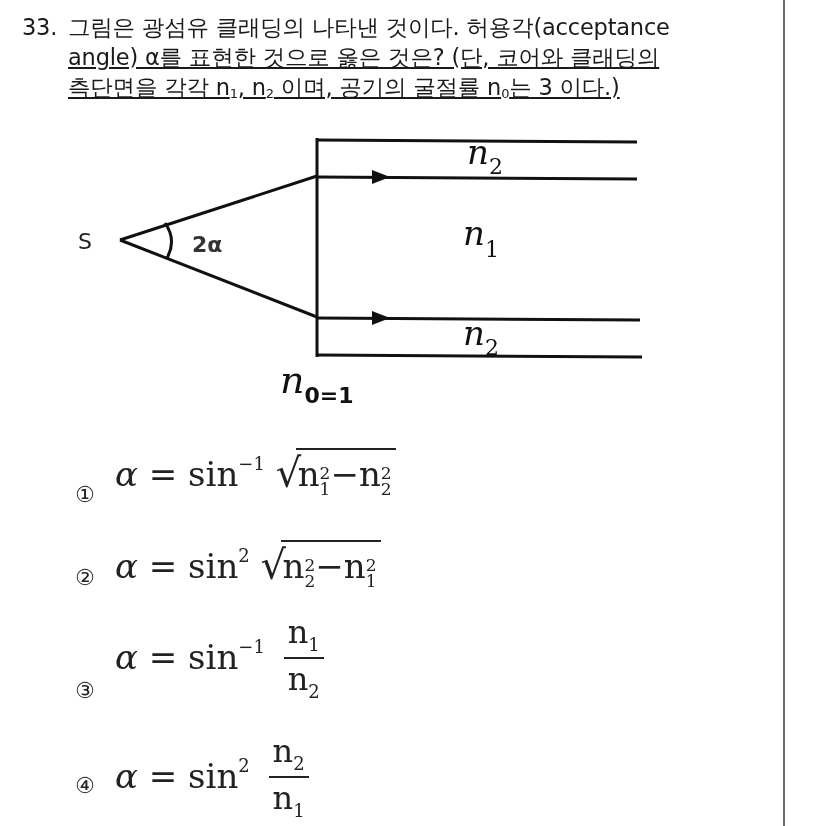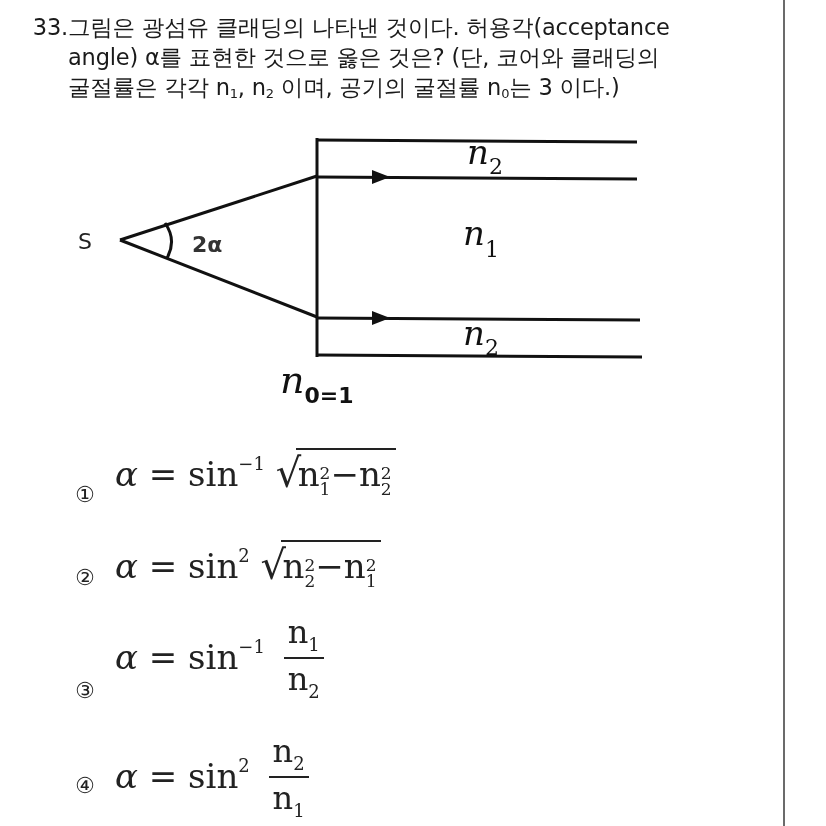--- a/index.html
+++ b/index.html
@@ -1,21 +1,21 @@
 <!DOCTYPE html>
 <html><head>
 <meta charset="utf-8">
 <style>
   html, body { margin:0; padding:0; background:#ffffff; }
   body { width:826px; height:826px; position:relative; overflow:hidden; font-family:"DejaVu Sans","Liberation Sans",sans-serif; color:#111; }
   .page-border { position:absolute; left:783px; top:0; width:2px; height:826px; background:#6b6b6b; }
   .question { position:absolute; left:22px; top:12px; width:750px; font-size:22.5px; line-height:30px; letter-spacing:-0.2px; color:#1a1a1a; }
-  .question .num { display:inline-block; width:46px;text-align:right; }
+  .question .num { display:inline-block; width:46px; }
   .question .line { white-space:nowrap; }
-  .question .indent { padding-left:46px; }
+  .question .indent { padding-left:46px;text-decoration:underline; }
   .sub { font-size:13px; vertical-align:-3px; }
   .diagram { position:absolute; left:0; top:0; width:826px; height:430px; }
   .choice { position:absolute; left:75px; font-family:"DejaVu Serif","Liberation Serif",serif; color:#222; }
   .choice .mark { position:absolute; font-family:"DejaVu Sans",sans-serif; font-size:22px; }
   .eq { position:absolute; font-size:34px; white-space:nowrap; }
   .eq .alpha { font-style:italic; }
   .sup { font-size:18px; position:relative; top:-16px; }
   .sqrt { display:inline-block; position:relative; padding-left:22px; }
   .sqrt .rad { position:absolute; left:0; top:-4px; font-size:40px; }
   .sqrt .bar { position:absolute; left:20px; right:-4px; top:-6px; border-top:2px solid #222; }
@@ -26,21 +26,21 @@
   .msup2 { display:inline-flex; flex-direction:column; font-size:17px; line-height:16px; position:relative; top:4px; vertical-align:middle; }
 </style>
 </head>
 <body>
 
 <div class="page-border"></div>
 
 <div class="question">
   <div class="line"><span class="num">33.</span><span>그림은 광섬유 클래딩의 나타낸 것이다. 허용각(acceptance</span></div>
   <div class="line indent">angle) α를 표현한 것으로 옳은 것은? (단, 코어와 클래딩의</div>
-  <div class="line indent"><span>굴절률은 각각 n</span><span class="sub">1</span><span>, n</span><span class="sub">2</span><span> 이며, 공기의 굴절률 n</span><span class="sub">0</span><span>는 3 이다.)</span></div>
+  <div class="line indent"><span>측단면을 각각 n</span><span class="sub">1</span><span>, n</span><span class="sub">2</span><span> 이며, 공기의 굴절률 n</span><span class="sub">0</span><span>는 3 이다.)</span></div>
 </div>
 
 <svg class="diagram" viewBox="0 0 826 430" width="826" height="430">
   <g stroke="#111" stroke-width="3" fill="none">
     <line x1="317" y1="138" x2="317" y2="357"></line>
     <line x1="317" y1="140" x2="637" y2="142"></line>
     <line x1="317" y1="177" x2="637" y2="179"></line>
     <line x1="317" y1="318" x2="640" y2="320"></line>
     <line x1="317" y1="355" x2="642" y2="357"></line>
     <line x1="120" y1="240" x2="317" y2="176"></line>

